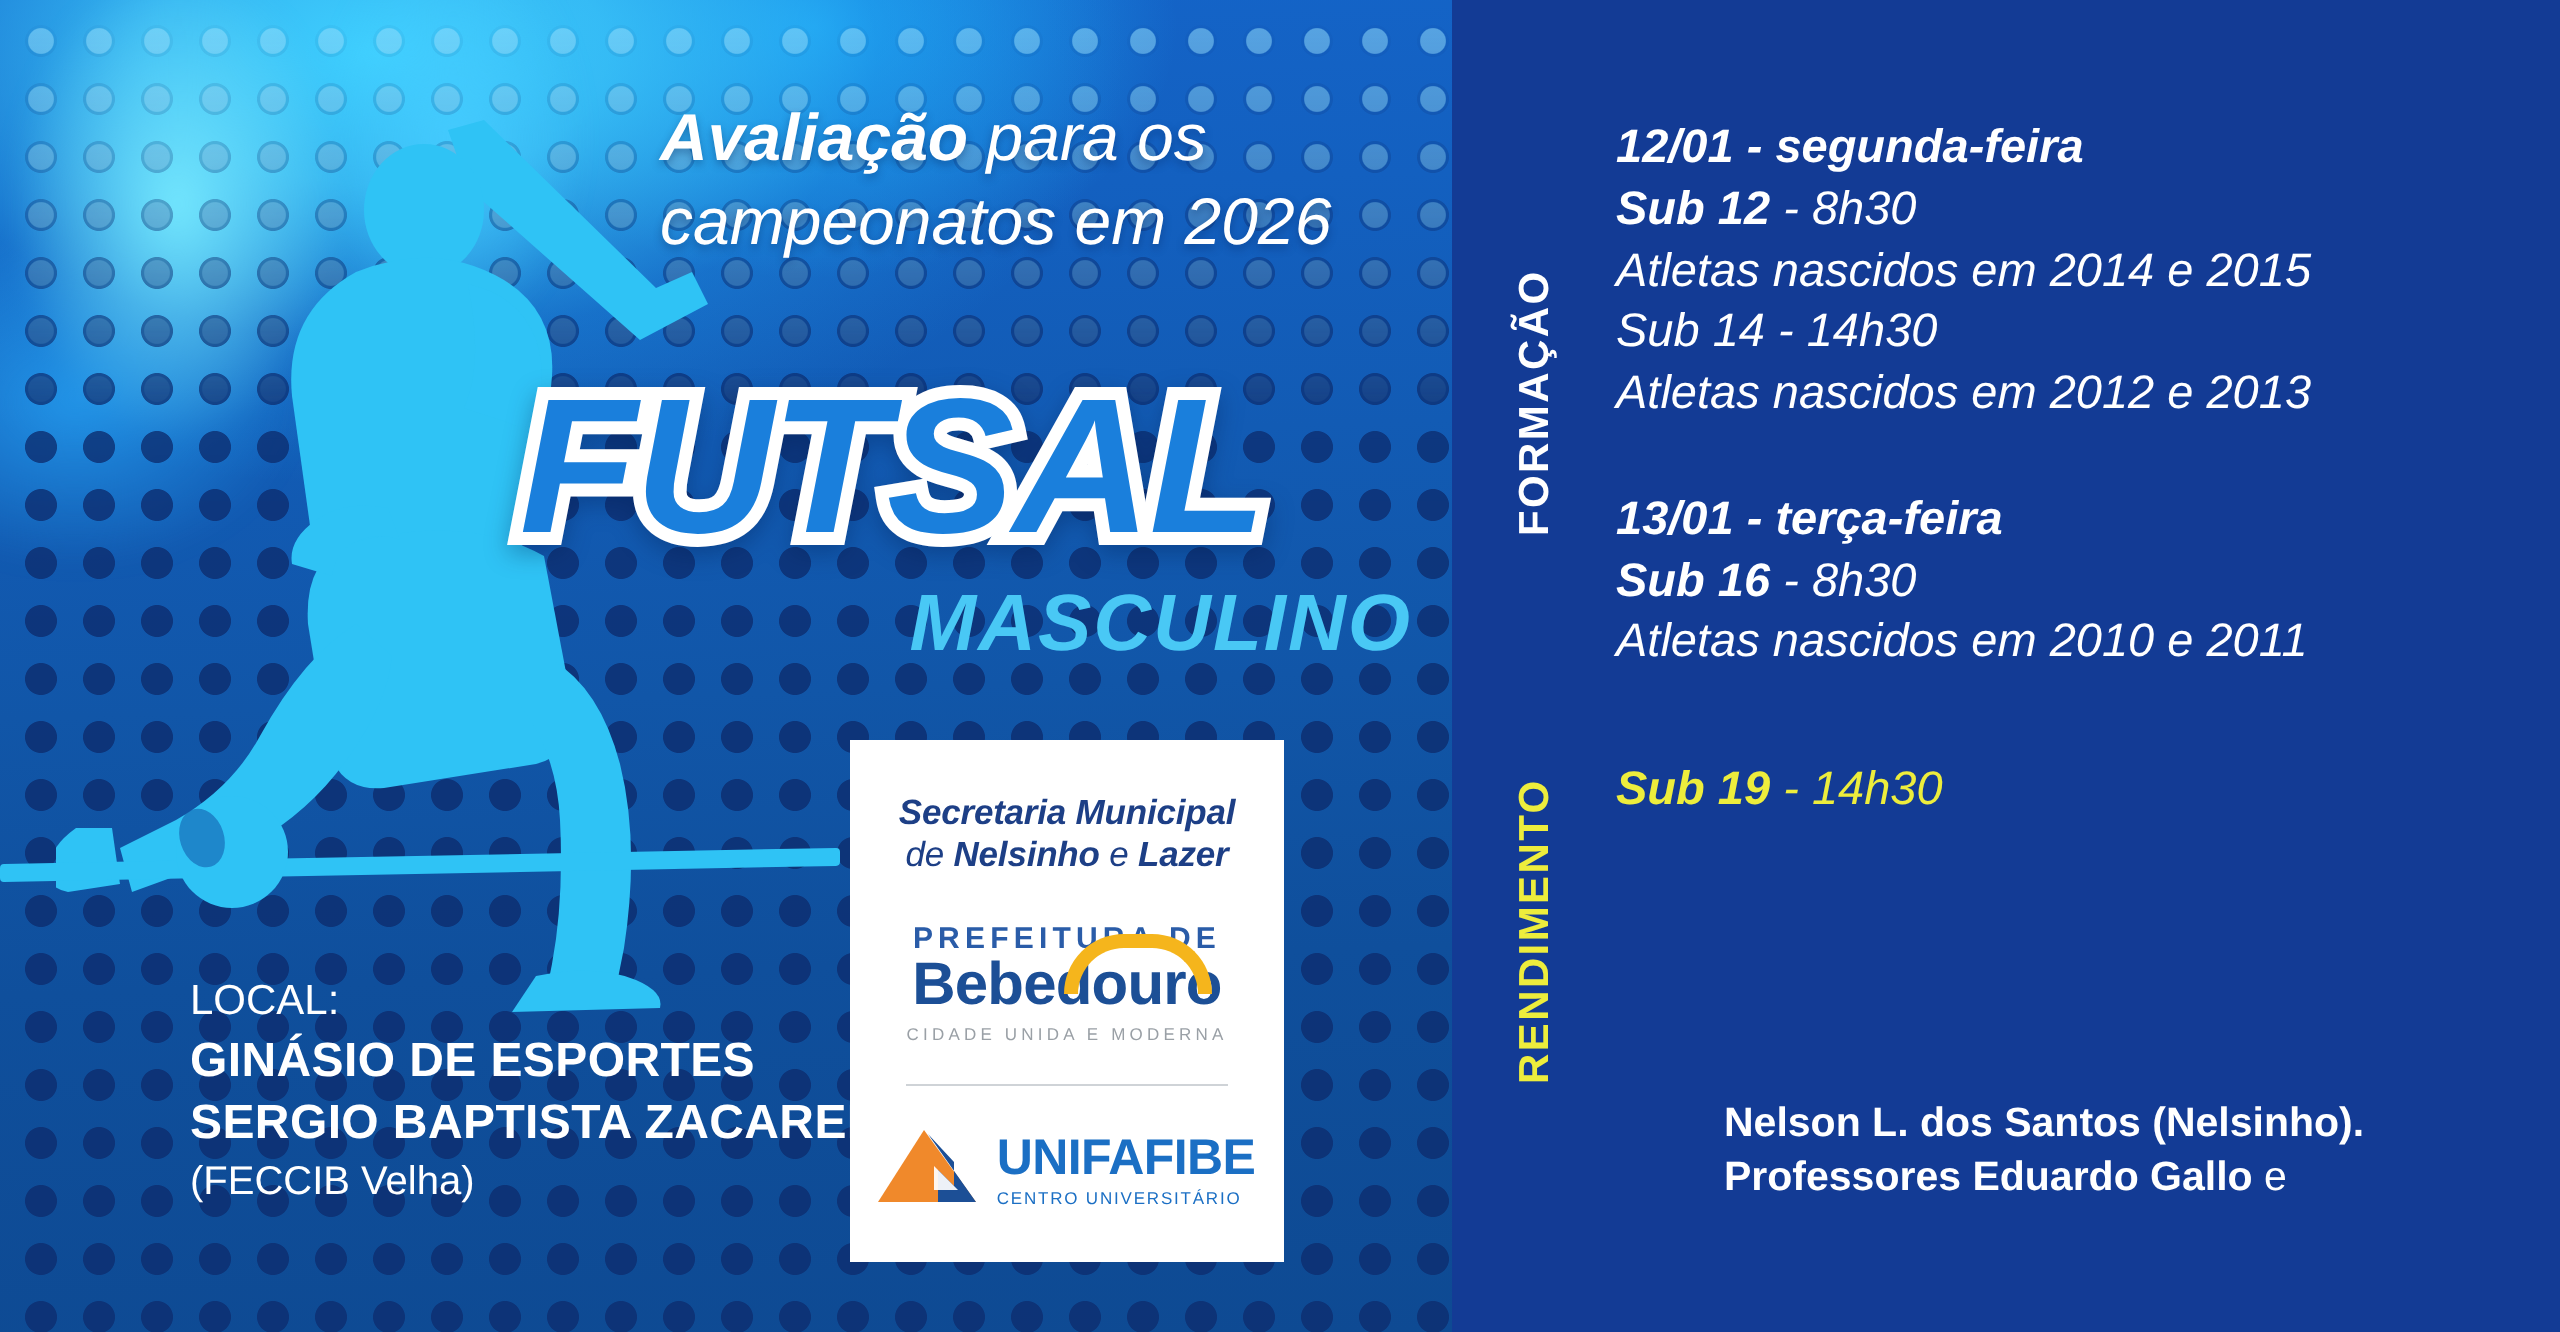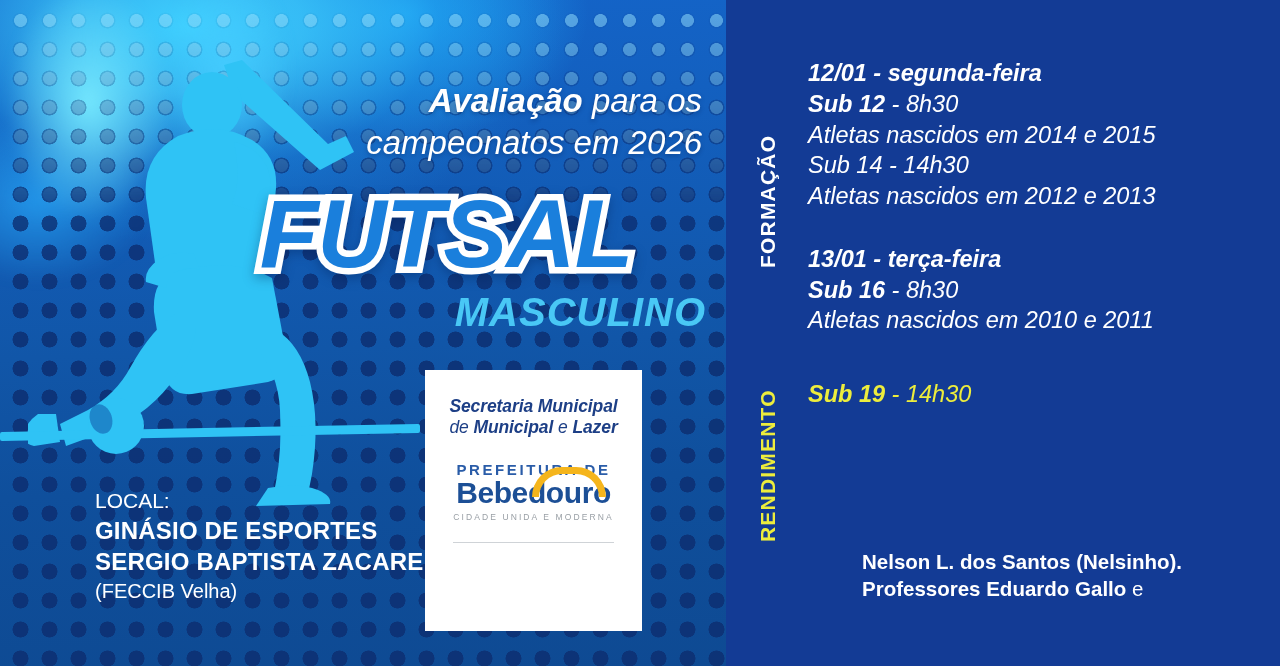--- a/index.html
+++ b/index.html
@@ -46,21 +46,21 @@
   .ground{
     position:absolute;left:0px;top:432px;width:420px;height:9px;background:#2fc3f5;
     transform:skewY(-1.1deg);transform-origin:left center;border-radius:2px;
   }
   .ball{position:absolute;left:88px;top:398px;width:56px;height:56px;border-radius:50%;background:#2fc3f5;}
   .ball:after{content:"";position:absolute;left:2px;top:6px;width:22px;height:30px;border-radius:50%;
     background:#1156a8;opacity:.55;transform:rotate(-18deg);}
 
   
   .headline{
-    position:absolute;left:330px;top:80px;width:372px;text-align:right;
+    position:absolute;left:330px;top:48px;width:372px;
     color:#ffffff;font-style:italic;font-size:33px;line-height:1.28;
     text-shadow:0 2px 4px rgba(0,30,80,.35);
   }
   .headline b{font-weight:bold;}
   .headline .thin{font-weight:400;}
 
   
   .futsal-wrap{position:absolute;left:186px;top:186px;width:520px;text-align:center;}
   .futsal{
     display:inline-block;font-size:96px;font-weight:bold;font-style:italic;
@@ -161,33 +161,46 @@
       <div class="lbl">LOCAL:</div>
       <div class="name">GINÁSIO DE ESPORTES</div>
       <div class="name">SERGIO BAPTISTA ZACARELLI</div>
       <div class="sub">(FECCIB Velha)</div>
     </div>
 
     <div class="card">
       <div class="sec1">
         <div>Secretaria Municipal</div>
         <div>
-          <span class="lt">de </span><span>Municipal</span><span class="lt"> e </span><span>Lazer</span>
+          <span class="lt">de </span><span>Nelsinho</span><span class="lt"> e </span><span>Lazer</span>
         </div>
       </div>
 
       <div class="bebe">
         <div class="arc"></div>
         <div class="pref">PREFEITURA DE</div>
         <div class="name">Bebedouro</div>
         <div class="slogan">CIDADE UNIDA E MODERNA</div>
       </div>
 
       <div class="divider"></div>
 
+      <div class="unifafibe">
+        <span>
+          <svg width="52" height="40" viewBox="0 0 52 40" aria-hidden="true">
+            <polygon points="23,2 49,38 0,38" fill="#f0892b"></polygon>
+            <path d="M25 4 L49 38 L30 38 L30 22 L38 30 L38 18 L25 4 Z" fill="#1c4f96"></path>
+            <path d="M28 20 L40 32 L28 32 Z" fill="#ffffff" opacity=".92"></path>
+          </svg>
+        </span>
+        <span class="uni-txt">
+          <span class="u1">UNIFAFIBE</span>
+          <span class="u2" style="display:block">CENTRO UNIVERSITÁRIO</span>
+        </span>
+      </div>
     </div>
   </div>
 
   <div class="right">
     <div class="vlabel formacao">FORMAÇÃO</div>
     <div class="vlabel rendimento">RENDIMENTO</div>
 
     <div class="blocks">
       <div class="blk" style="padding-top:58px">
         <div class="ln b">12/01 - segunda-feira</div>

